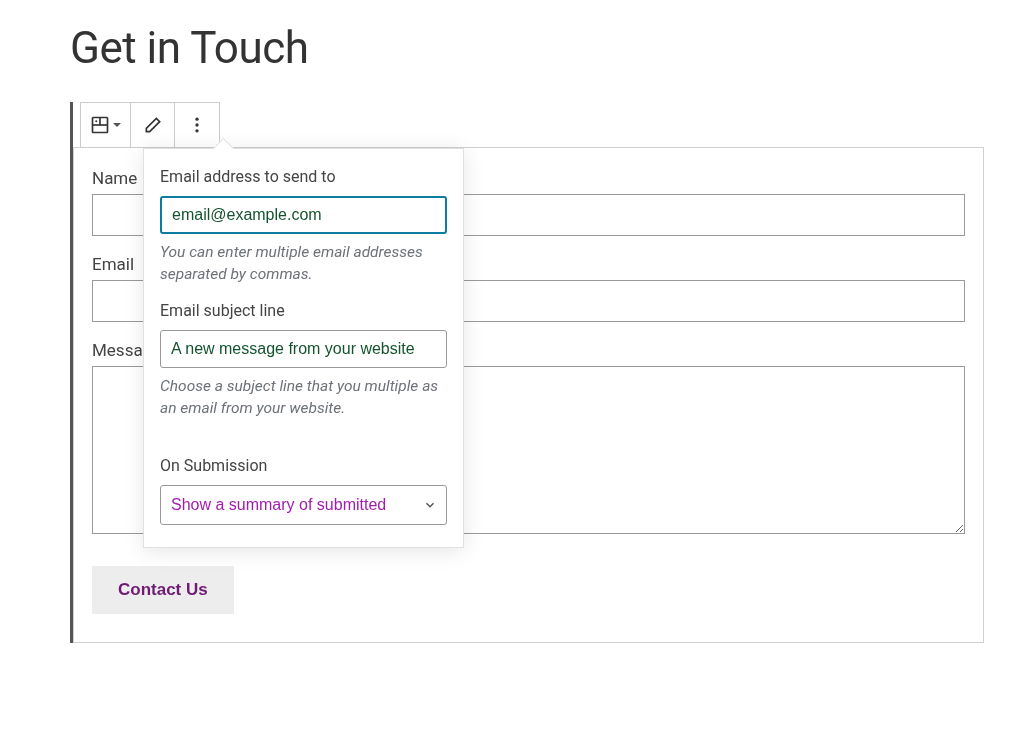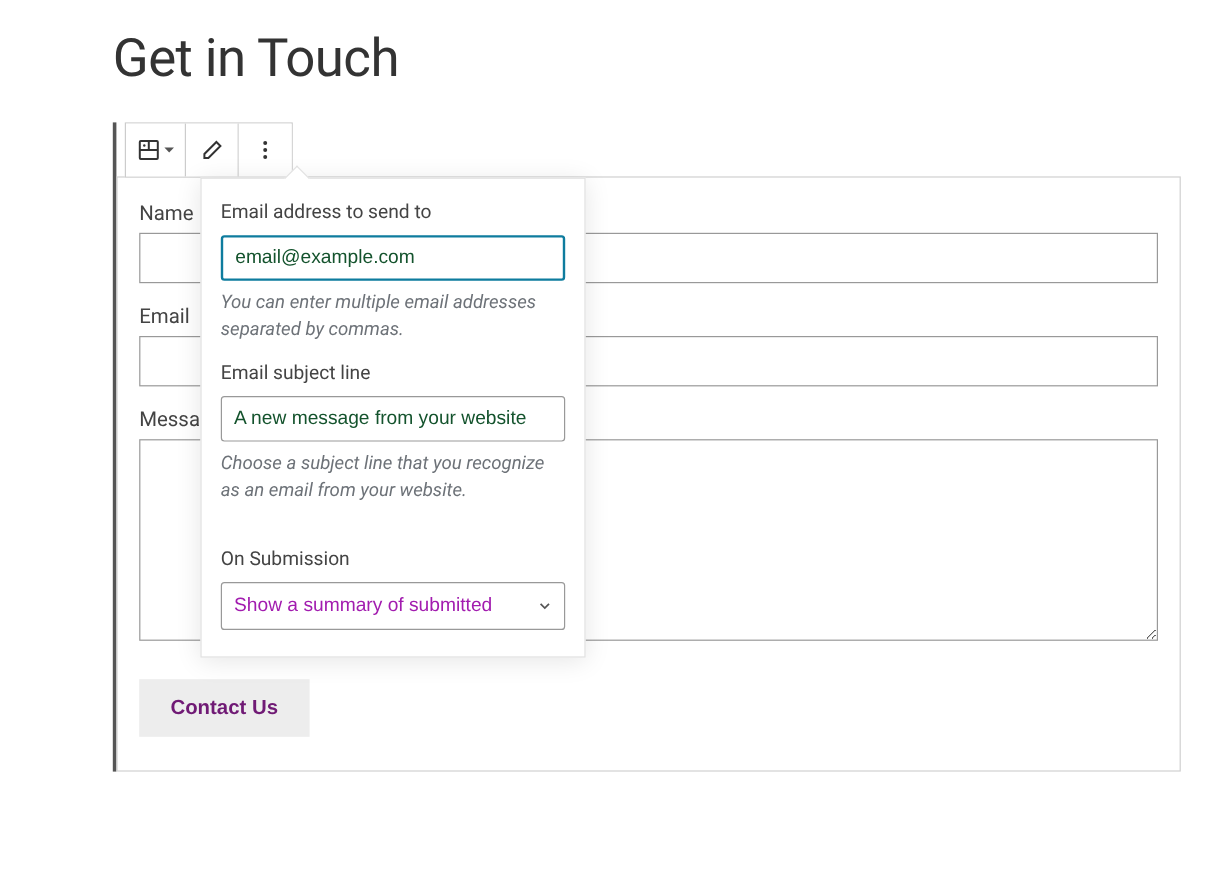--- a/index.html
+++ b/index.html
@@ -6,21 +6,20 @@
     body {
       font-family: -apple-system, BlinkMacSystemFont, "Segoe UI", Roboto, Helvetica, Arial, sans-serif;
       background: #fff;
       color: #333;
       width: 1024px;
       height: 737px;
       overflow: hidden;
     }
     .container {
       padding: 22px 40px 0 70px;
-      margin-left: 24px;
     }
     .page-title {
       font-size: 44px;
       font-weight: 400;
       color: #333;
       margin-bottom: 28px;
       letter-spacing: -0.5px;
     }
     .block-wrapper {
       border-left: 3px solid #555;
@@ -210,21 +209,21 @@
     
     <div class="popover">
       <div class="pop-group">
         <label class="pop-label">Email address to send to</label>
         <input type="text" class="pop-input focused" value="email@example.com" style="">
         <div class="pop-hint">You can enter multiple email addresses separated by commas.</div>
       </div>
       <div class="pop-group">
         <label class="pop-label">Email subject line</label>
         <input type="text" class="pop-input" value="A new message from your website" style="">
-        <div class="pop-hint">Choose a subject line that you recognize as an email from your website.</div>
+        <div class="pop-hint">Choose a subject line that you multiple as an email from your website.</div>
       </div>
       <div class="pop-group on-submission-group">
         <label class="pop-label">On Submission</label>
         <div class="pop-select-wrap">
           <select class="pop-select">
             <option>Show a summary of submitted</option>
           </select>
           <span class="select-chevron">
             <svg width="14" height="14" viewBox="0 0 24 24" fill="none" stroke="#555" stroke-width="2.5">
                 <path d="M6 9 L12 15 L18 9"></path>

